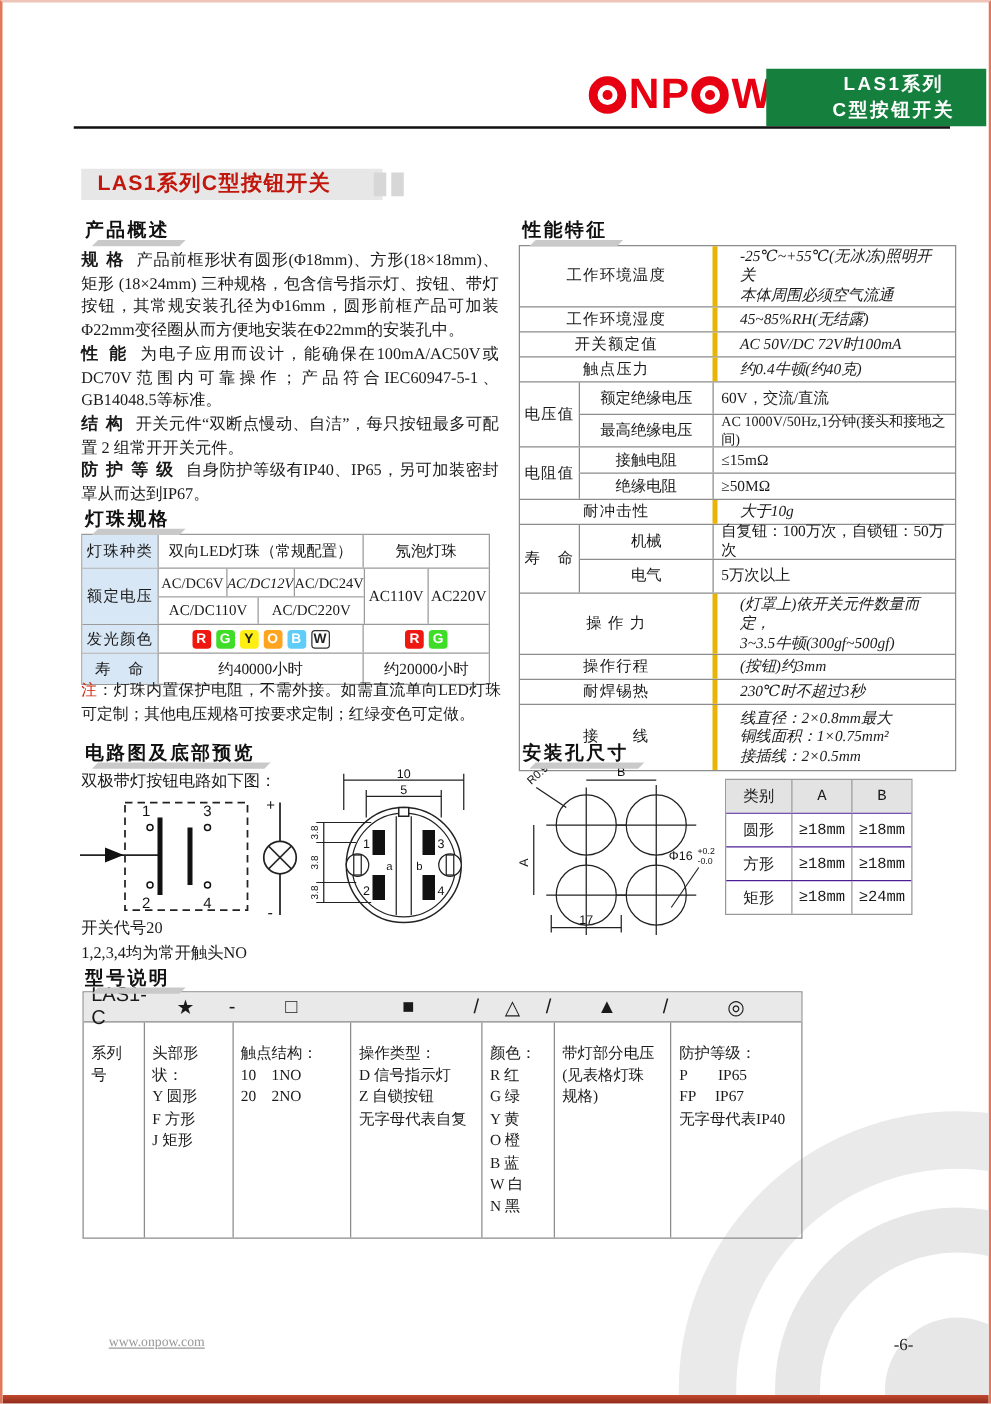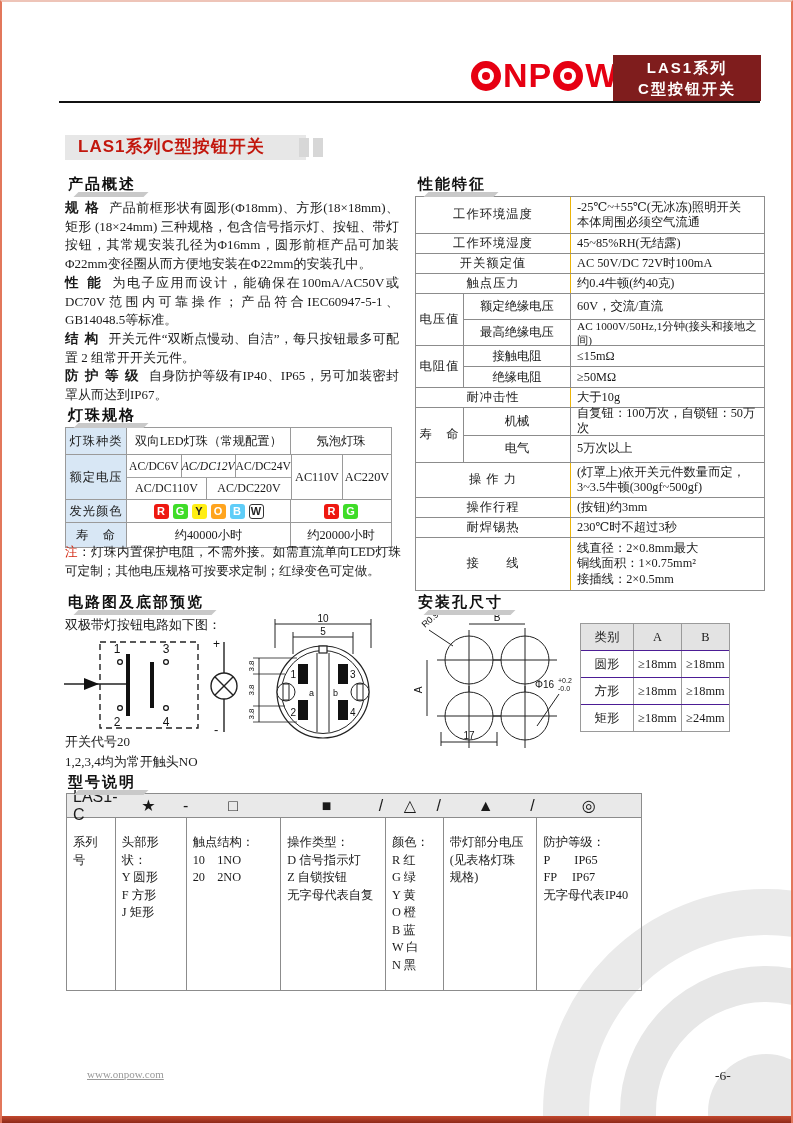--- a/index.html
+++ b/index.html
@@ -6,22 +6,22 @@
   .page{position:relative;width:793px;height:1123px;background:#fff;overflow:hidden;
         font-family:"Liberation Serif","DejaVu Serif",serif;color:#1a1a1a;
         border-left:2px solid #e2775b;border-top:2px solid #eec4b8;border-right:2px solid #e2775b;
         box-sizing:border-box;}
   .abs{position:absolute;}
   
   .logo{display:flex;align-items:center;gap:1px;color:#e60012;}
   .logo .ltr{font:bold 34px "Liberation Sans","DejaVu Sans",sans-serif;letter-spacing:0px;}
   .logo .o{width:30px;height:30px;border:7px solid #e60012;border-radius:50%;position:relative;box-sizing:border-box;margin:0 1px;}
   .logo .o::after{content:"";position:absolute;left:50%;top:50%;width:8px;height:8px;margin:-4px 0 0 -4px;background:#e60012;border-radius:50%;}
-  .series-box{background:#7f1d1d;color:#fff;width:148px;height:46px;display:flex;flex-direction:column;
-              justify-content:center;align-items:center;font:bold 15px "Liberation Sans","DejaVu Sans",sans-serif;line-height:21px;letter-spacing:2px;}
+  .series-box{background:#15803d;color:#fff;width:148px;height:46px;display:flex;flex-direction:column;
+              justify-content:center;align-items:center;font:bold 15px "Liberation Sans","DejaVu Sans",sans-serif;line-height:21px;letter-spacing:2px;padding-left:28px;}
   .hdr-line{background:#111;height:2px;}
   
   .title-bar{background:#e7e7e7;width:228px;height:25px;line-height:25px;padding-left:13px;
              font:bold 17px "Liberation Sans","DejaVu Sans",sans-serif;color:#c2170d;letter-spacing:1px;}
   .deco-sq{background:#d7d7d7;width:10px;height:19px;}
   
   .sec-head{font:bold 15px "Liberation Sans","DejaVu Sans",sans-serif;color:#111;letter-spacing:2px;z-index:2;}
   .sec-head::after{content:"";position:absolute;left:8px;right:-10px;bottom:-3px;height:5px;background:#c9c9c9;transform:skewX(-45deg);z-index:-1;}
   
   .ov{width:334px;font-size:13px;line-height:18.7px;text-align:justify;}
@@ -36,34 +36,34 @@
   .bl{border-left:1px solid #9a9a9a;}
   .chip{width:15px;height:15px;border-radius:3px;font:bold 11px "Liberation Sans","DejaVu Sans",sans-serif;
         display:inline-flex;align-items:center;justify-content:center;margin:0 2px;box-sizing:border-box;}
   .note{width:336px;font-size:12.6px;line-height:19px;text-align:justify;}
   .red{color:#d2250f;}
   
   .perf{width:350px;border:1px solid #8c8c8c;font-size:12.3px;line-height:1.25;box-sizing:border-box;}
   .prow{display:flex;}
   .prow + .prow, .pgrp + .prow, .prow + .pgrp, .pgrp + .pgrp{border-top:1px solid #8c8c8c;}
   .plabel{width:154px;display:flex;align-items:center;justify-content:center;text-align:center;letter-spacing:1px;}
-  .pval{flex:1;border-left:1px solid #eab308;padding:1px 6px;display:flex;flex-direction:column;justify-content:center;white-space:pre-line;}
+  .pval{flex:1;border-left:4px solid #eab308;padding:1px 18px;display:flex;flex-direction:column;justify-content:center;white-space:pre-line;font-style:italic;}
   .pgrp{display:flex;}
   .pgl{width:47px;display:flex;align-items:center;justify-content:center;letter-spacing:1px;}
   .pgr{flex:1;display:flex;flex-direction:column;}
   .psub{display:flex;flex:1;}
   .psub + .psub{border-top:1px solid #8c8c8c;}
   .psl{width:106px;border-left:1px solid #8c8c8c;display:flex;align-items:center;justify-content:center;}
   .psv{flex:1;border-left:1px solid #8c8c8c;padding:1px 6px;display:flex;align-items:center;}
   .h36{min-height:36px;} .h19{min-height:19px;} .h34{min-height:34px;} .h52{min-height:52px;}
   .psub{min-height:20px;}
   .small{font-size:11.3px;}
   
   .mtable{width:150px;border:1px solid #9a9a9a;font-size:12.4px;box-sizing:border-box;}
-  .mtr{display:flex;height:26px;}
+  .mtr{display:flex;height:26px;font-family:Liberation Mono, monospace;}
   .mtr + .mtr{border-top:1px solid #4c1d95;}
   .mtc{display:flex;align-items:center;justify-content:center;box-sizing:border-box;}
   .mth{background:#e3e3e3;}
   .mc0{width:52px;} .mc1{width:48px;border-left:1px solid #9a9a9a;} .mc2{flex:1;border-left:1px solid #9a9a9a;}
   
   .model{width:576px;border:1px solid #8c8c8c;font-size:12.3px;box-sizing:border-box;}
   .mhead{display:flex;height:23px;background:#e9e9e9;border-bottom:1px solid #8c8c8c;align-items:center;}
   .mh{text-align:center;font-family:"Liberation Sans","DejaVu Sans",sans-serif;font-size:16px;}
   .mh:first-child{text-align:left;padding-left:6px;box-sizing:border-box;}
   .mbody{display:flex;min-height:150px;}

